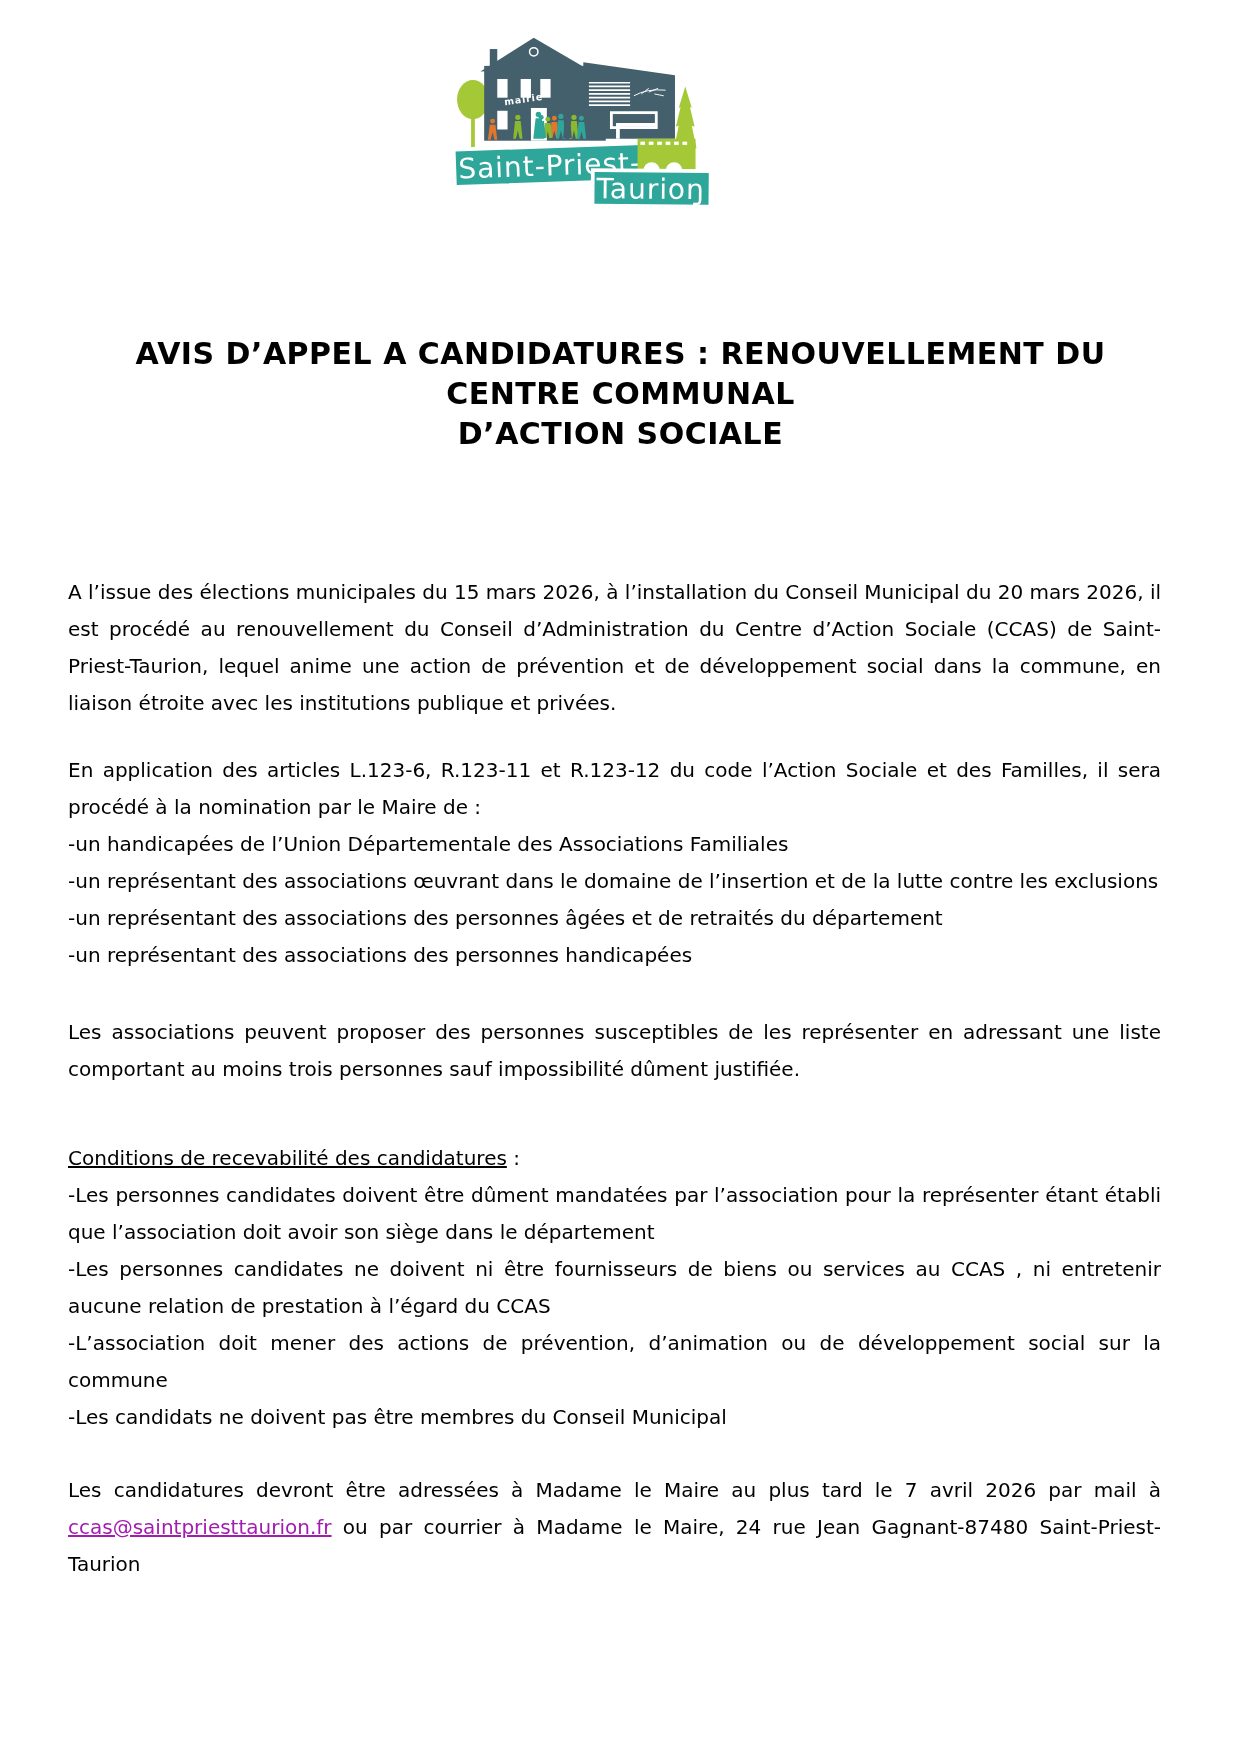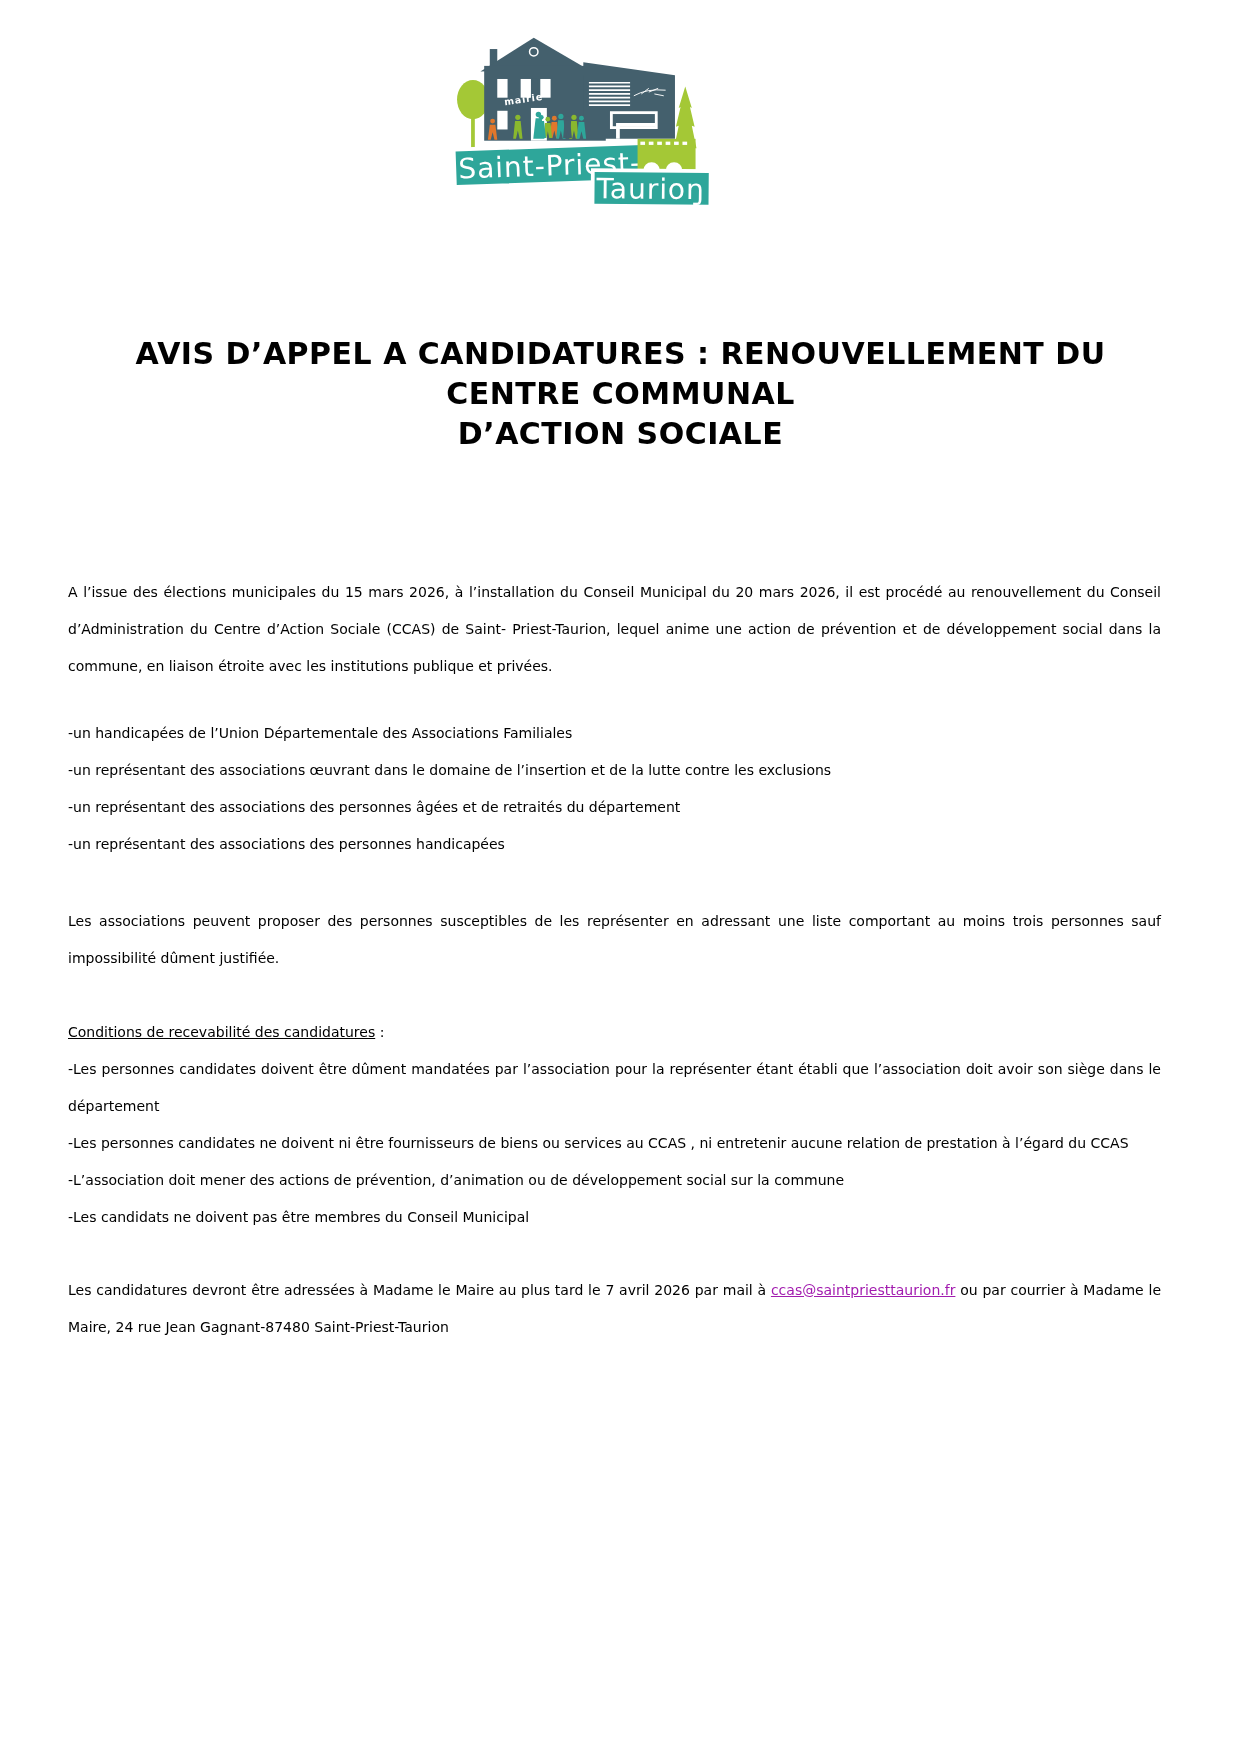--- a/index.html
+++ b/index.html
@@ -19,21 +19,21 @@
   
   .doc-title{
     margin:118px 90px 0 90px;
     text-align:center;font-weight:bold;font-size:30px;line-height:40px;
     letter-spacing:0.5px;
   }
 
   
   .body-text{
     margin:120px 80px 0 68px;
-    font-size:14px;line-height:37px;text-align:justify;
+    font-size:20px;line-height:37px;text-align:justify;
   }
   .para{margin:0 0 32px 0;}
   .para.tight{margin-bottom:0;}
   .block{margin:0 0 38px 0;}
   .cond-heading{text-decoration:underline;}
   a.mail-link{color:#a21caf;text-decoration:underline;cursor:pointer;}
 
   .line{display:block;}
 </style>
 </head>
@@ -155,27 +155,28 @@
   <h1 class="doc-title">
     <span class="line">AVIS D’APPEL A CANDIDATURES : RENOUVELLEMENT DU CENTRE COMMUNAL</span>
     <span class="line">D’ACTION SOCIALE</span>
   </h1>
 
   <div class="body-text">
 
     <p class="para" style="margin-bottom:30px">A l’issue des élections municipales du 15 mars 2026, à l’installation du Conseil Municipal du 20 mars 2026, il est procédé au renouvellement du Conseil d’Administration du Centre d’Action Sociale (CCAS) de Saint- Priest-Taurion, lequel anime une action de prévention et de développement social dans la commune, en liaison étroite avec les institutions publique et privées.</p>
 
     <div class="block" style="margin-bottom:40px">
+      <div>En application des articles L.123-6, R.123-11 et R.123-12 du code l’Action Sociale et des Familles, il sera procédé à la nomination par le Maire de :</div>
       <div>-un handicapées de l’Union Départementale des Associations Familiales</div>
       <div>-un représentant des associations œuvrant dans le domaine de l’insertion et de la lutte contre les exclusions</div>
       <div>-un représentant des associations des personnes âgées et de retraités du département</div>
       <div>-un représentant des associations des personnes handicapées</div>
     </div>
 
-    <p class="para" style="margin-bottom:37px">Les associations peuvent proposer des personnes susceptibles de les représenter en adressant une liste comportant au moins trois personnes sauf impossibilité dûment justifiée.</p>
+    <p class="para" style="margin-bottom:52px">Les associations peuvent proposer des personnes susceptibles de les représenter en adressant une liste comportant au moins trois personnes sauf impossibilité dûment justifiée.</p>
 
     <div class="block" style="margin-bottom:36px">
       <div>
         <span class="cond-heading">Conditions de recevabilité des candidatures</span><span> :</span>
       </div>
       <div>-Les personnes candidates doivent être dûment mandatées par l’association pour la représenter étant établi que l’association doit avoir son siège dans le département</div>
       <div>-Les personnes candidates ne doivent ni être fournisseurs de biens ou services au CCAS , ni entretenir aucune relation de prestation à l’égard du CCAS</div>
       <div>-L’association doit mener des actions de prévention, d’animation ou de développement social sur la commune</div>
       <div>-Les candidats ne doivent pas être membres du Conseil Municipal</div>
     </div>

